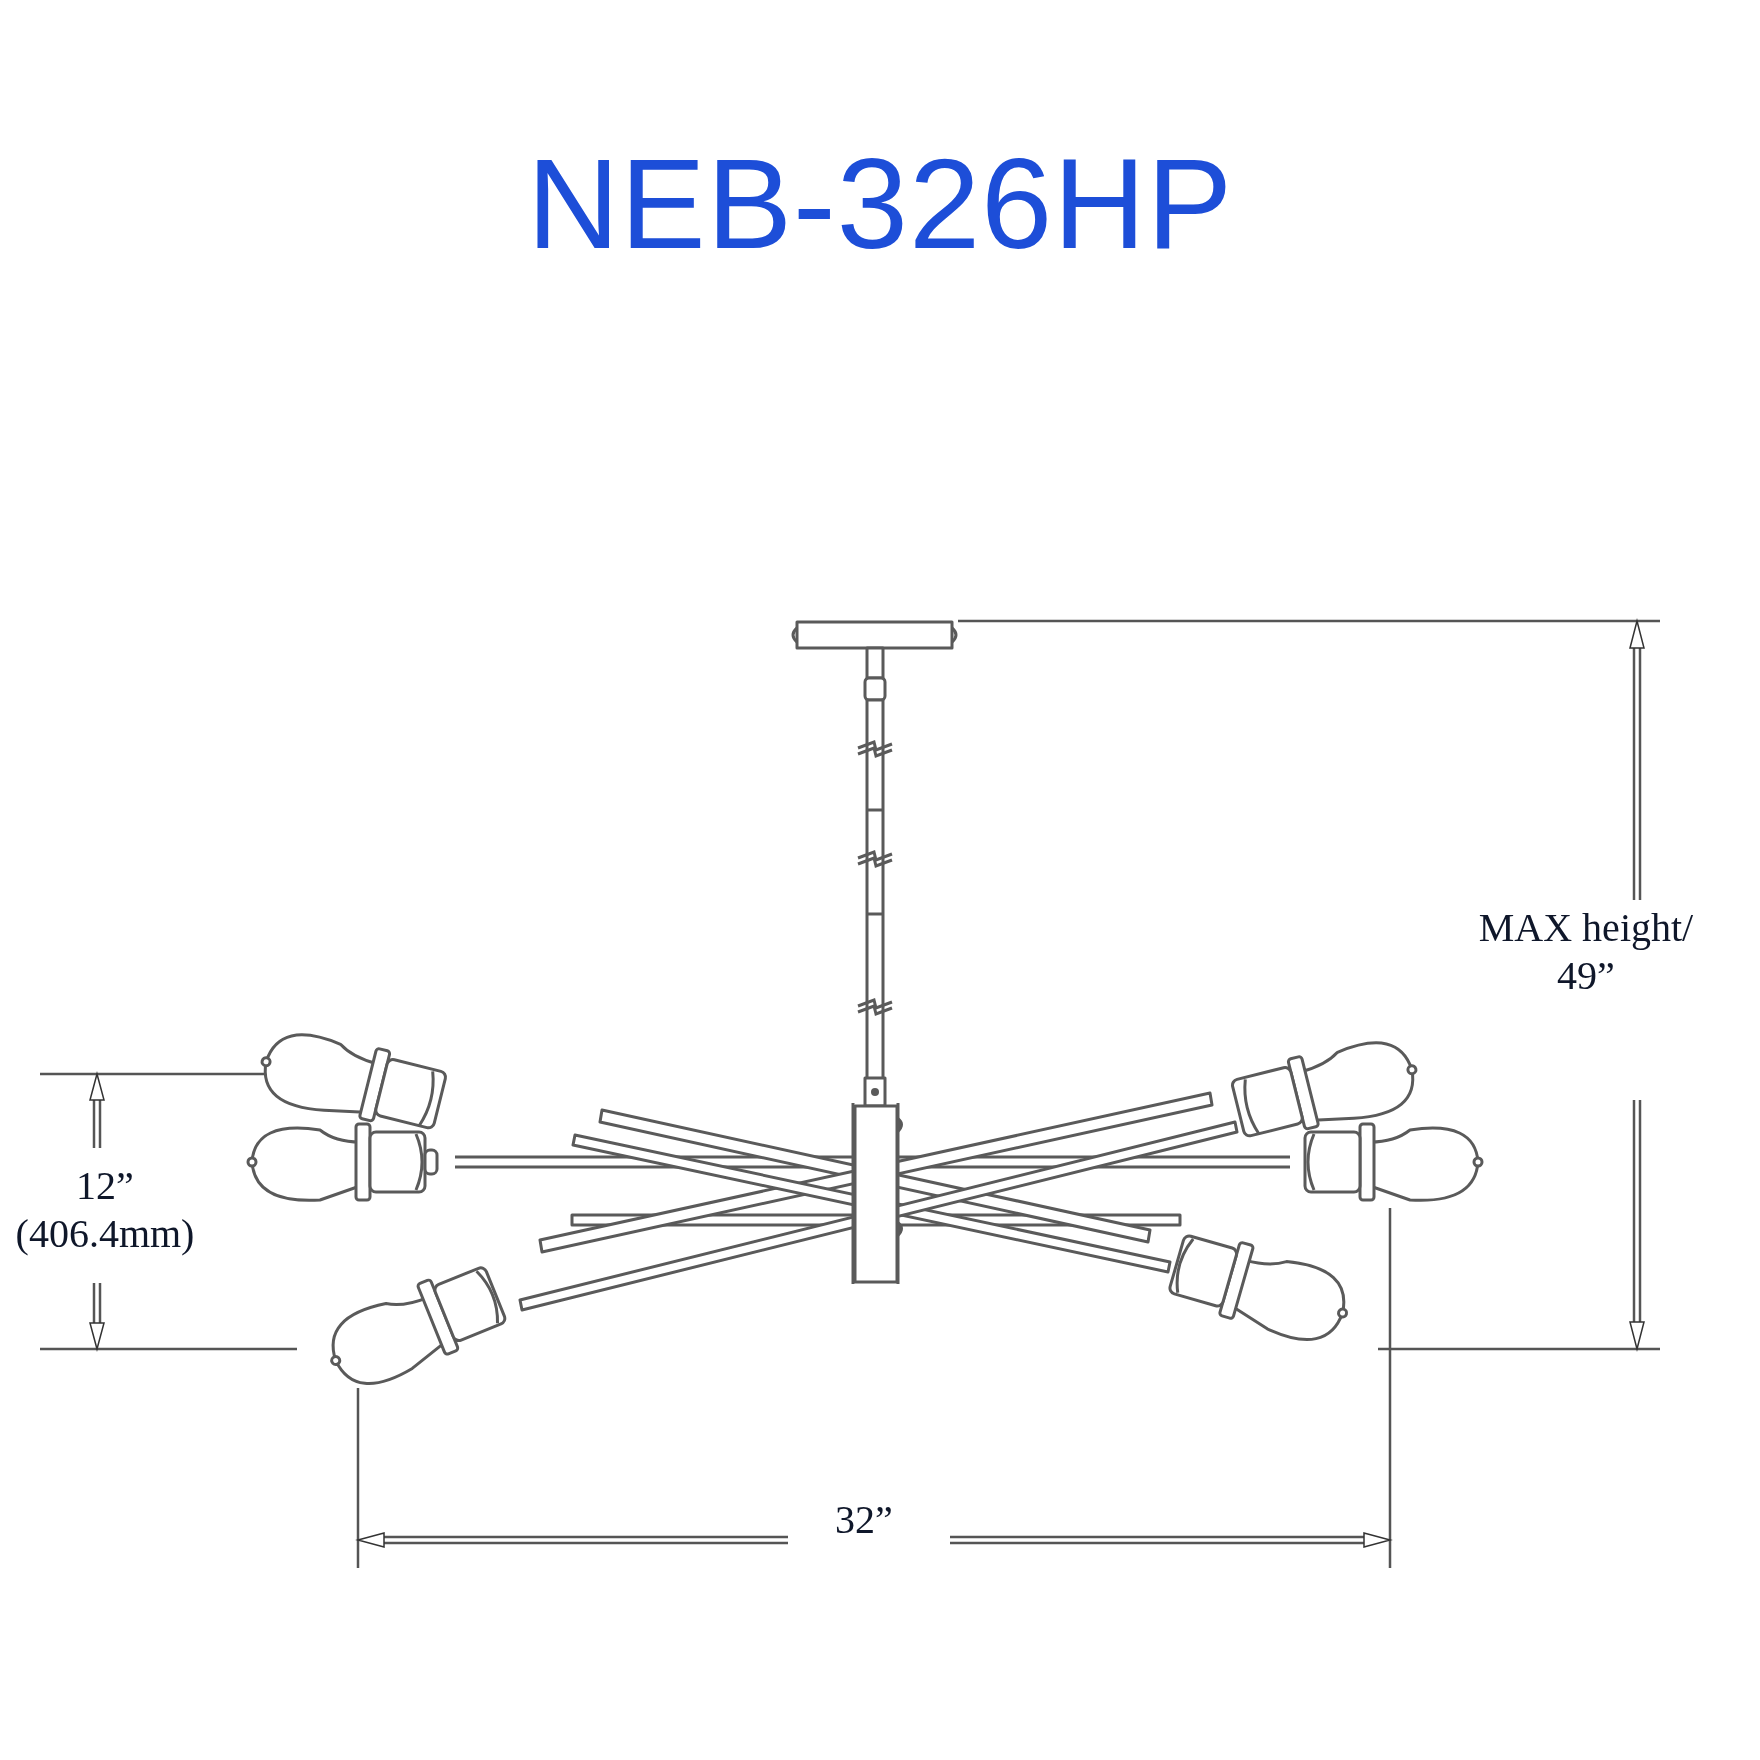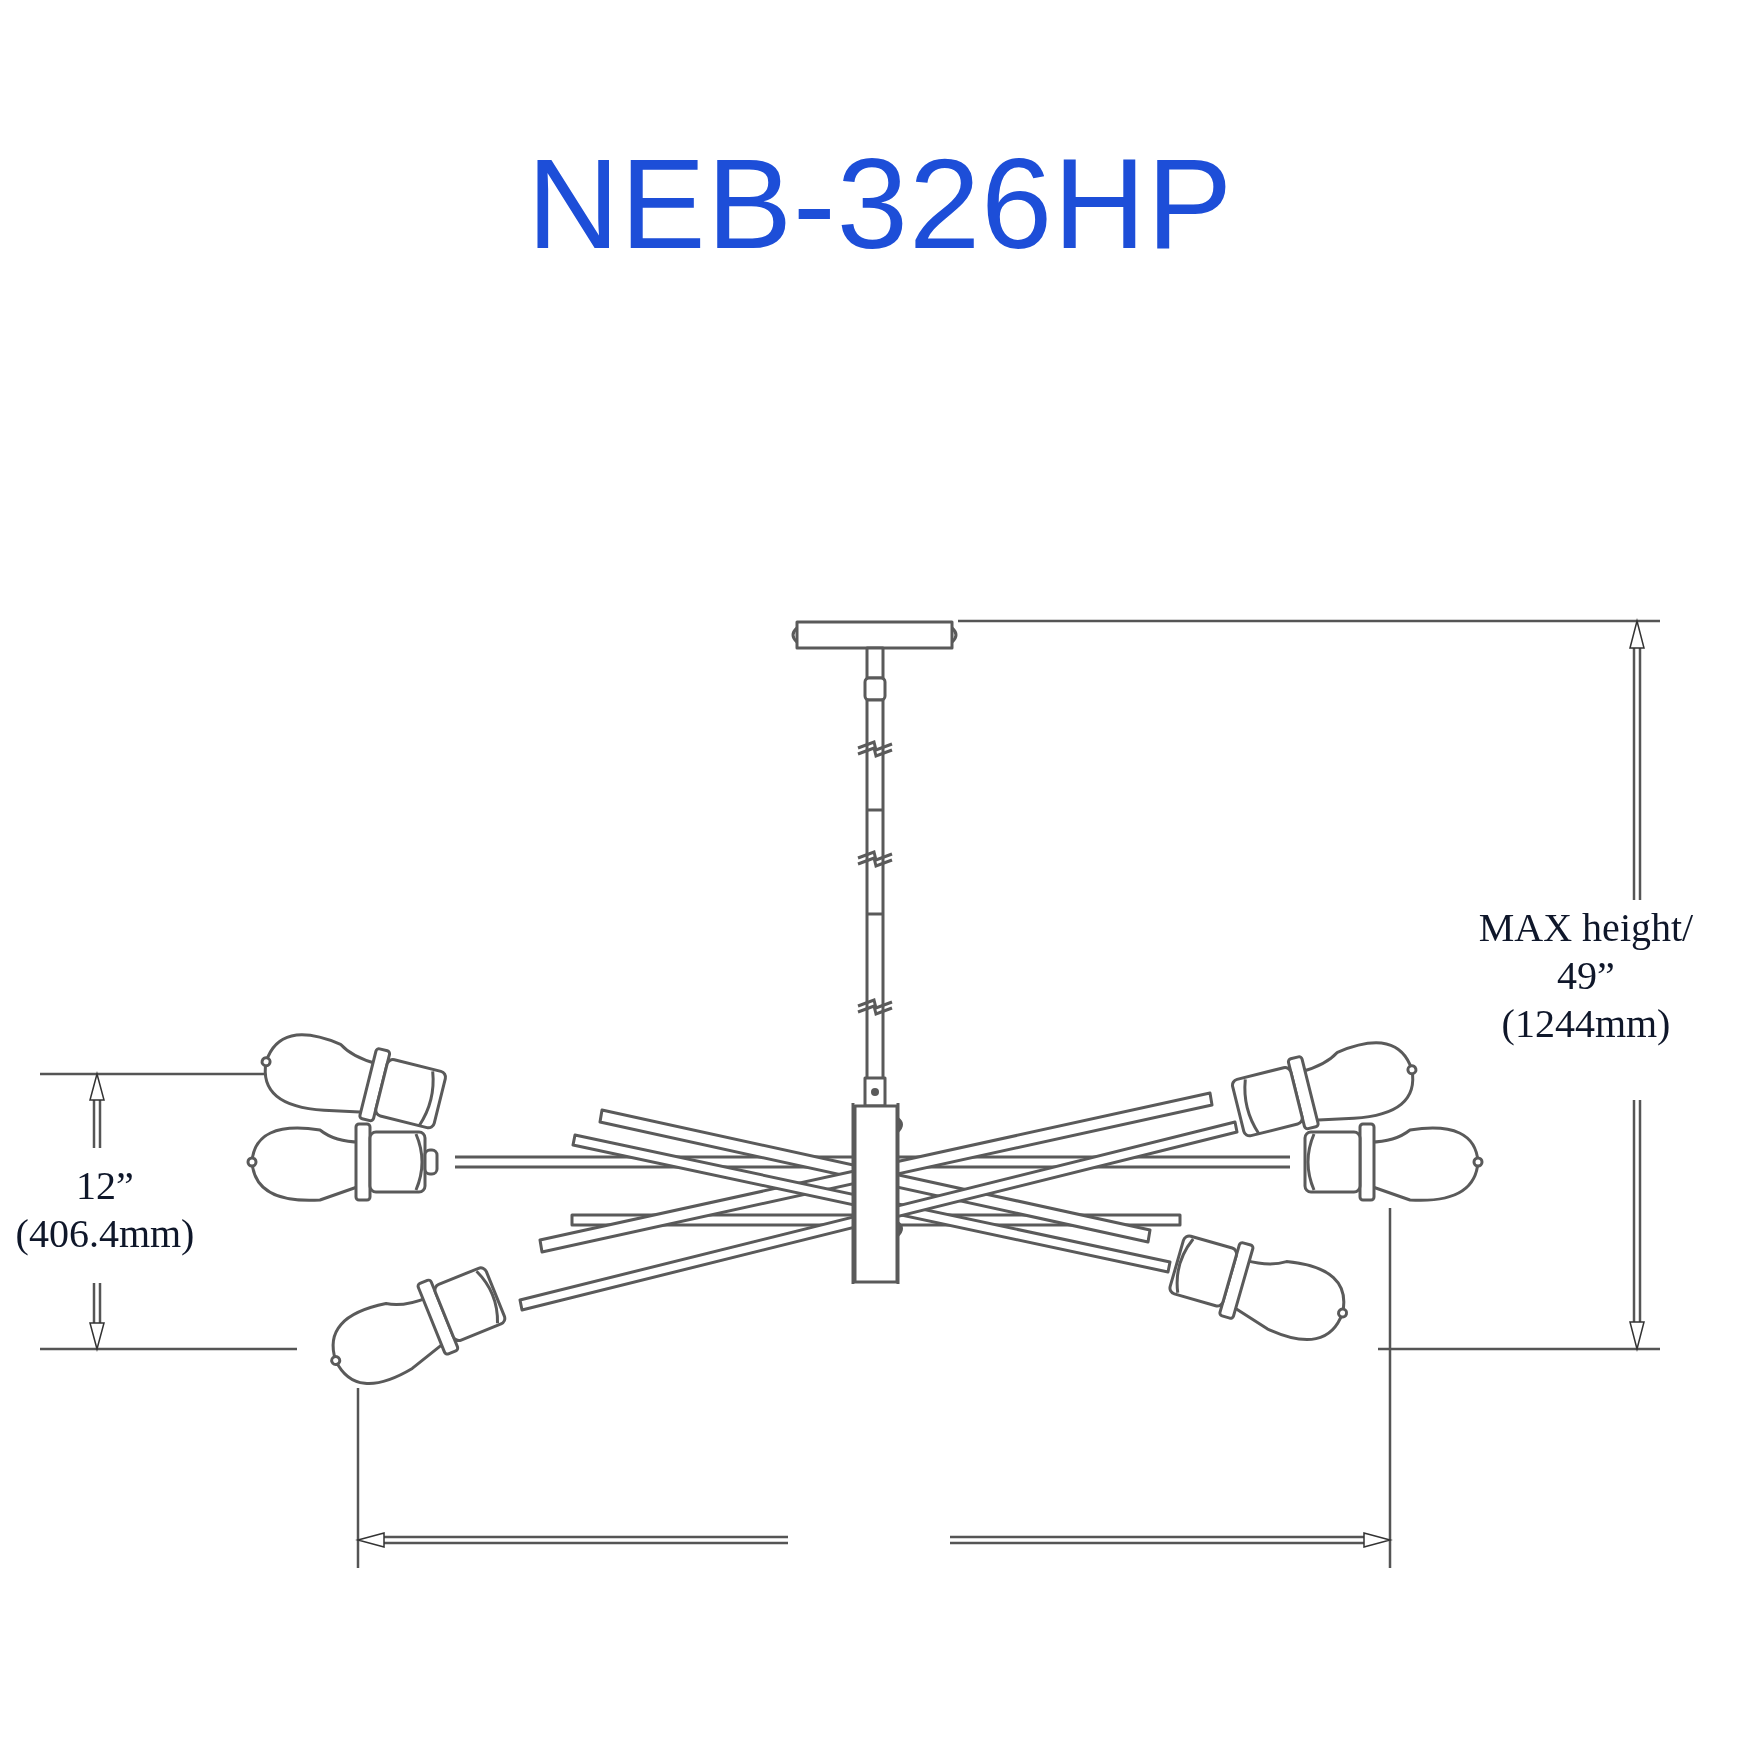--- a/index.html
+++ b/index.html
@@ -157,22 +157,22 @@
     <circle cx="178" cy="2" r="4" class="fx"></circle>
     <rect class="fx" x="60" y="-38" width="14" height="76" rx="3"></rect>
     <rect class="fx" x="5" y="-30" width="55" height="60" rx="6"></rect>
     <path class="fxn" d="M14 -28 Q2 0 14 28"></path>
   </g>
 </svg>
 
 <div class="dim" style="left:1418px; top:904px; width:336px;">
   <div>MAX height/</div>
   <div>49”</div>
-  <div>(1244mm)</div>
 </div>
 
 <div class="dim" style="left:0px; top:1162px; width:210px;">
   <div>12”</div>
   <div>(406.4mm)</div>
 </div>
 
 <div class="dim" style="left:724px; top:1496px; width:280px;">
+  <div>32”</div>
 </div>
 
 </body></html>

